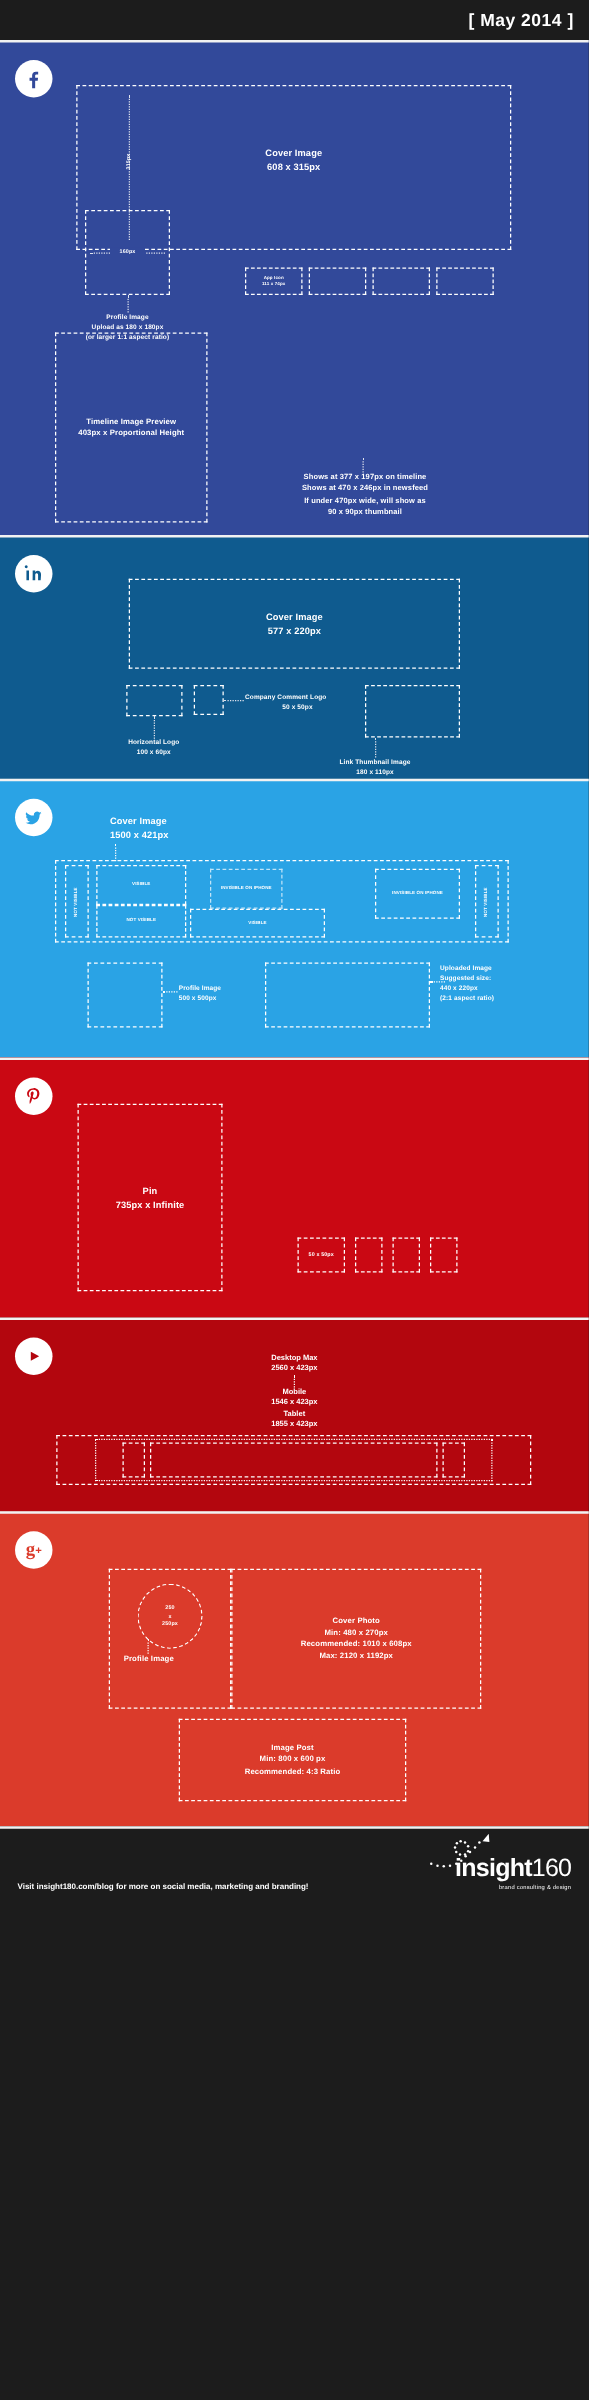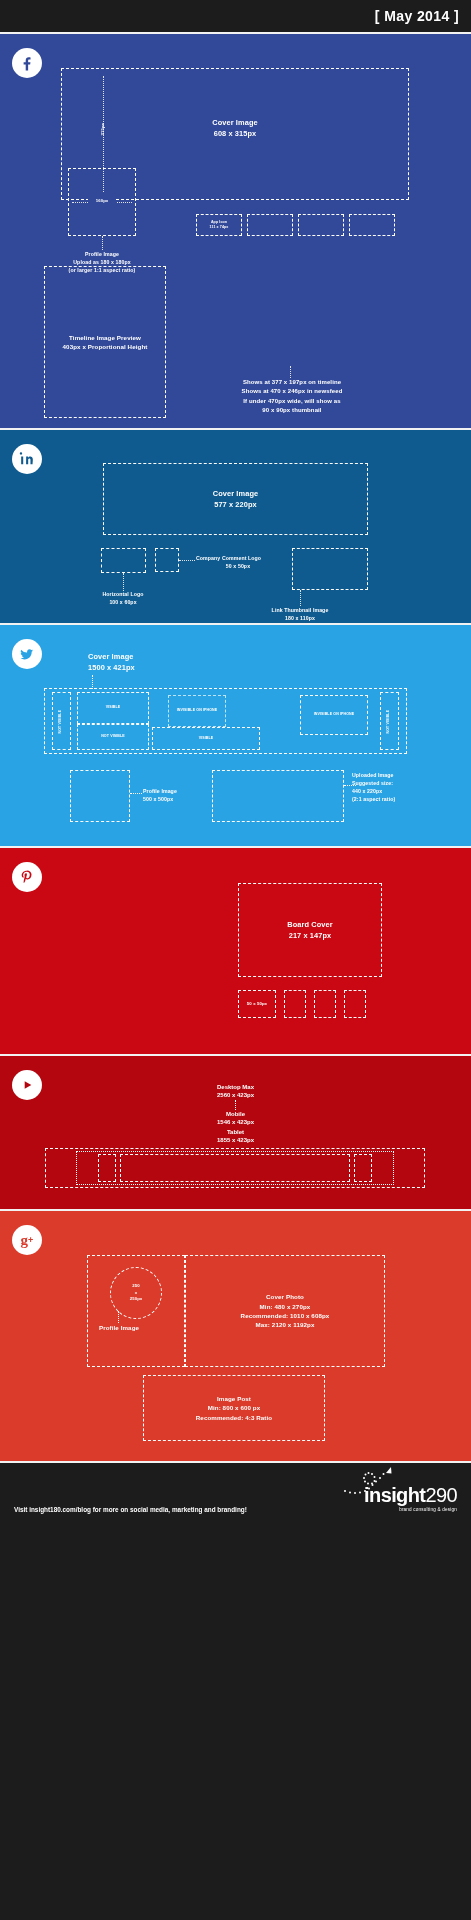--- a/index.html
+++ b/index.html
@@ -233,27 +233,27 @@
     </div>
   </div>
 
   <div class="section sec-pi">
     <div class="badge">
       <svg width="18" height="18" viewBox="0 0 24 24">
           <path fill="#ca0813" d="M12 3.5c-4.7 0-7.1 3.2-7.1 5.9 0 1.6.63 3.05 1.97 3.59.22.09.42 0 .48-.24l.2-.77c.06-.24.04-.32-.14-.53-.39-.46-.64-1.05-.64-1.88 0-2.42 1.86-4.59 4.84-4.59 2.64 0 4.09 1.58 4.09 3.69 0 2.78-1.26 5.12-3.12 5.12-1.03 0-1.8-.83-1.55-1.86.3-1.22.87-2.54.87-3.42 0-.79-.43-1.45-1.32-1.45-1.05 0-1.89 1.07-1.89 2.5 0 .91.31 1.53.31 1.53l-1.25 5.22c-.37 1.54-.06 3.43-.03 3.62.02.11.16.14.22.05.1-.12 1.33-1.63 1.75-3.13.12-.42.68-2.63.68-2.63.34.63 1.33 1.19 2.38 1.19 3.14 0 5.27-2.83 5.27-6.62 0-2.87-2.46-5.54-6.2-5.54z"></path>
         </svg>
     </div>
 
-
-    <div class="dash" style="left:238px; top:35px; width:144px; height:94px;">
-      <div>
-        <div class="lbl lg" style="position:static;">Board Cover</div>
-        <div class="lbl lg" style="position:static;">217 x 147px</div>
-      </div>
-    </div>
+    <div class="dash" style="left:62px; top:35px; width:116px; height:150px;">
+      <div>
+        <div class="lbl lg" style="position:static;">Pin</div>
+        <div class="lbl lg" style="position:static;">735px x Infinite</div>
+      </div>
+    </div>
+
 
     <div class="dash thin" style="left:238px; top:142px; width:38px; height:28px;">
       <div class="lbl sm" style="position:static;">50 x 50px</div>
     </div>
     <div class="dash thin" style="left:284px; top:142px; width:22px; height:28px;"></div>
     <div class="dash thin" style="left:314px; top:142px; width:22px; height:28px;"></div>
     <div class="dash thin" style="left:344px; top:142px; width:22px; height:28px;"></div>
   </div>
 
   <div class="section sec-yt">
@@ -338,18 +338,18 @@
           <circle cx="25" cy="13" r="1"></circle>
             <circle cx="26" cy="16.5" r="1"></circle>
             <circle cx="29" cy="18.5" r="1"></circle>
           <circle cx="33" cy="18.5" r="1"></circle>
             <circle cx="37" cy="16.5" r="1"></circle>
             <circle cx="41" cy="13" r="1"></circle>
           <circle cx="44.5" cy="9" r="1"></circle>
           <path d="M52 2 L47 8 L52.5 8.5 Z"></path>
         </g>
       </svg>
-      <div class="logo-main"><span>insight</span><span class="num">290</span></div>
+      <div class="logo-main"><span>insight</span><span class="num">160</span></div>
       <div class="logo-sub">brand consulting &amp; design</div>
     </div>
   </div>
 
 </div>
 
 </body></html>

